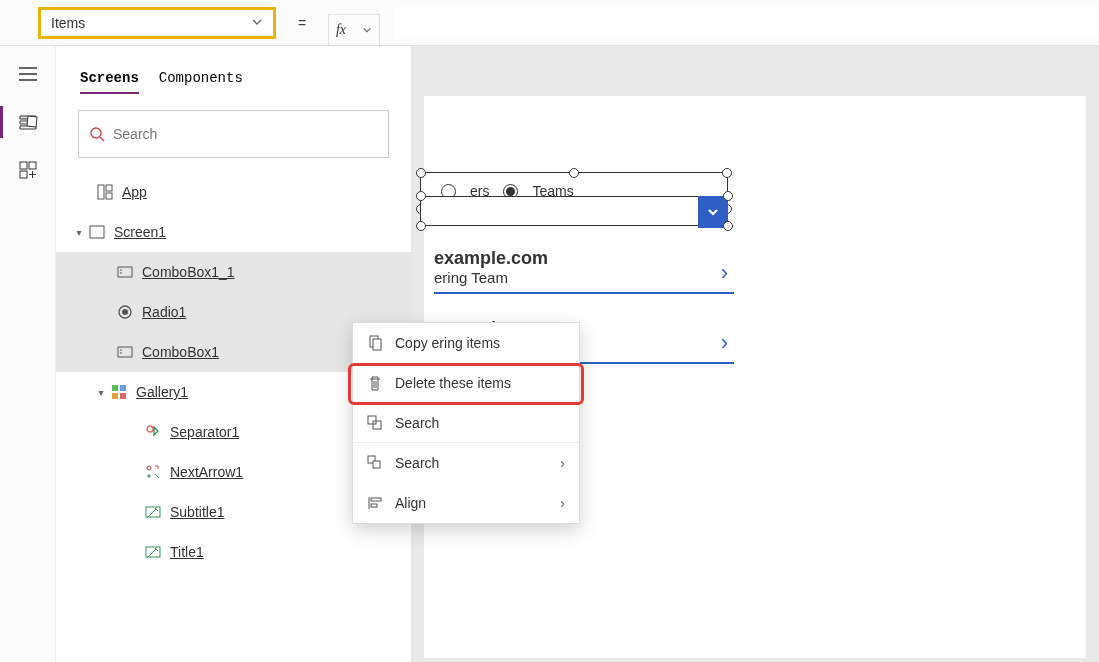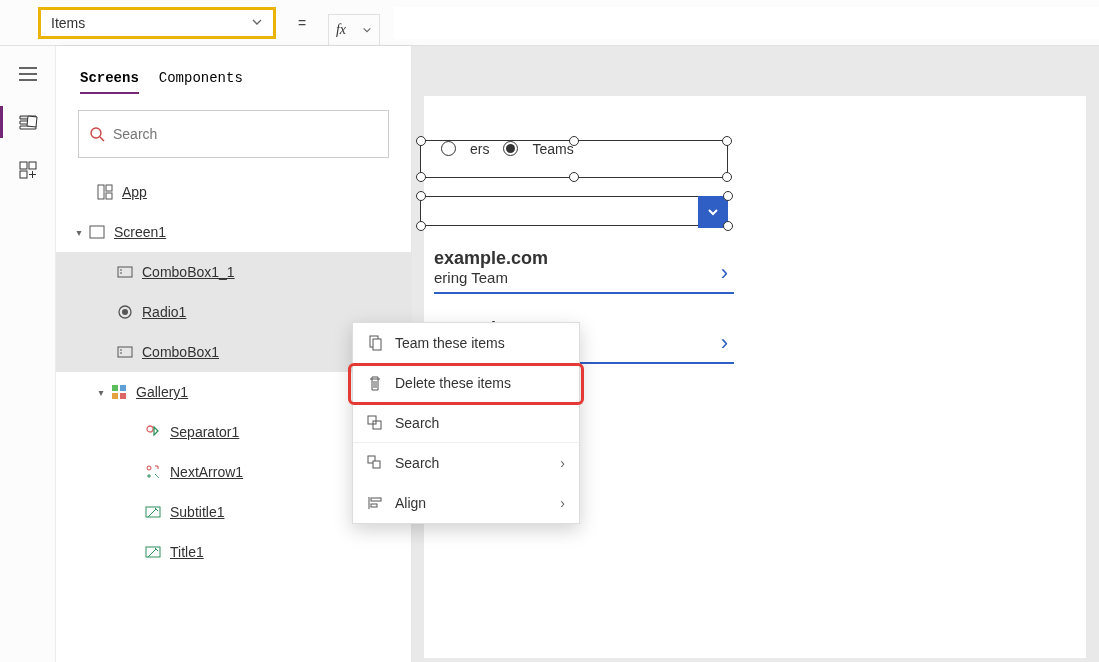--- a/index.html
+++ b/index.html
@@ -40,21 +40,21 @@
   .node .nic { width: 18px; height: 18px; display: flex; align-items: center; justify-content: center; }
   .ind1 { padding-left: 22px; }
   .ind2 { padding-left: 42px; }
   .ind4 { padding-left: 88px; }
 
   
   .canvas-wrap { flex: 1; background: #e9e9e9; position: relative; overflow: hidden; }
   .canvas { position: absolute; left: 12px; top: 50px; width: 662px; height: 562px; background: #fff; }
 
   
-  .selobj { position: absolute; top: 44px; left: -4px; width: 308px; height: 38px; background:#fff; border: 1px solid #333; display: flex; gap: 14px; padding-left: 20px; }
+  .selobj { position: absolute; top: 76px; left: -4px; width: 308px; height: 38px; background:#fff; border: 1px solid #333; display: flex; align-items: center; gap: 14px; padding-left: 20px; }
   .radio { width: 15px; height: 15px; border: 1px solid #333; border-radius: 50%; display: flex; align-items: center; justify-content: center; }
   .radio.on::after{content:"";width:9px;height:9px;border-radius:50%;background:#333;}
   .sel-handle { width: 10px; height: 10px; border: 1px solid #333; background: #fff; border-radius: 50%; position: absolute; }
   .combo-sel { position: absolute; top: 100px; left: -4px; width: 308px; height: 30px; background:#fff; border: 1px solid #333; }
   .combo-drop { position:absolute; right:-1px; top:-1px; width:30px; height:32px; background:#2f5ec4; display:flex; align-items:center; justify-content:center; color:#fff; }
 
   
   .gal { position: absolute; left: 10px; width: 300px; }
   .gal-row { position: relative; padding: 4px 0 8px; }
   .gal-title { font-size: 18px; font-weight: 600; }
@@ -290,21 +290,21 @@
   </div>
 
   <div class="ctx">
     <div class="ctx-item">
       <span class="ctx-ic">
           <svg width="16" height="16" viewBox="0 0 16 16">
             <rect x="3" y="1" width="8" height="11" stroke="#555" fill="none"></rect>
             <rect x="6" y="4" width="8" height="11" stroke="#555" fill="#fff"></rect>
           </svg>
         </span>
-      <span>Team these items</span>
+      <span>Copy ering items</span>
     </div>
     <div class="ctx-item">
       <span class="ctx-ic">
           <svg width="16" height="16" viewBox="0 0 16 16">
             <path d="M3 4h10M5 4V2h6v2M5 4v11h6V4M7 6v7M9 6v7" stroke="#555" fill="none"></path>
           </svg>
         </span>
       <span>Delete these items</span>
     </div>
     <div class="ctx-item sep">

